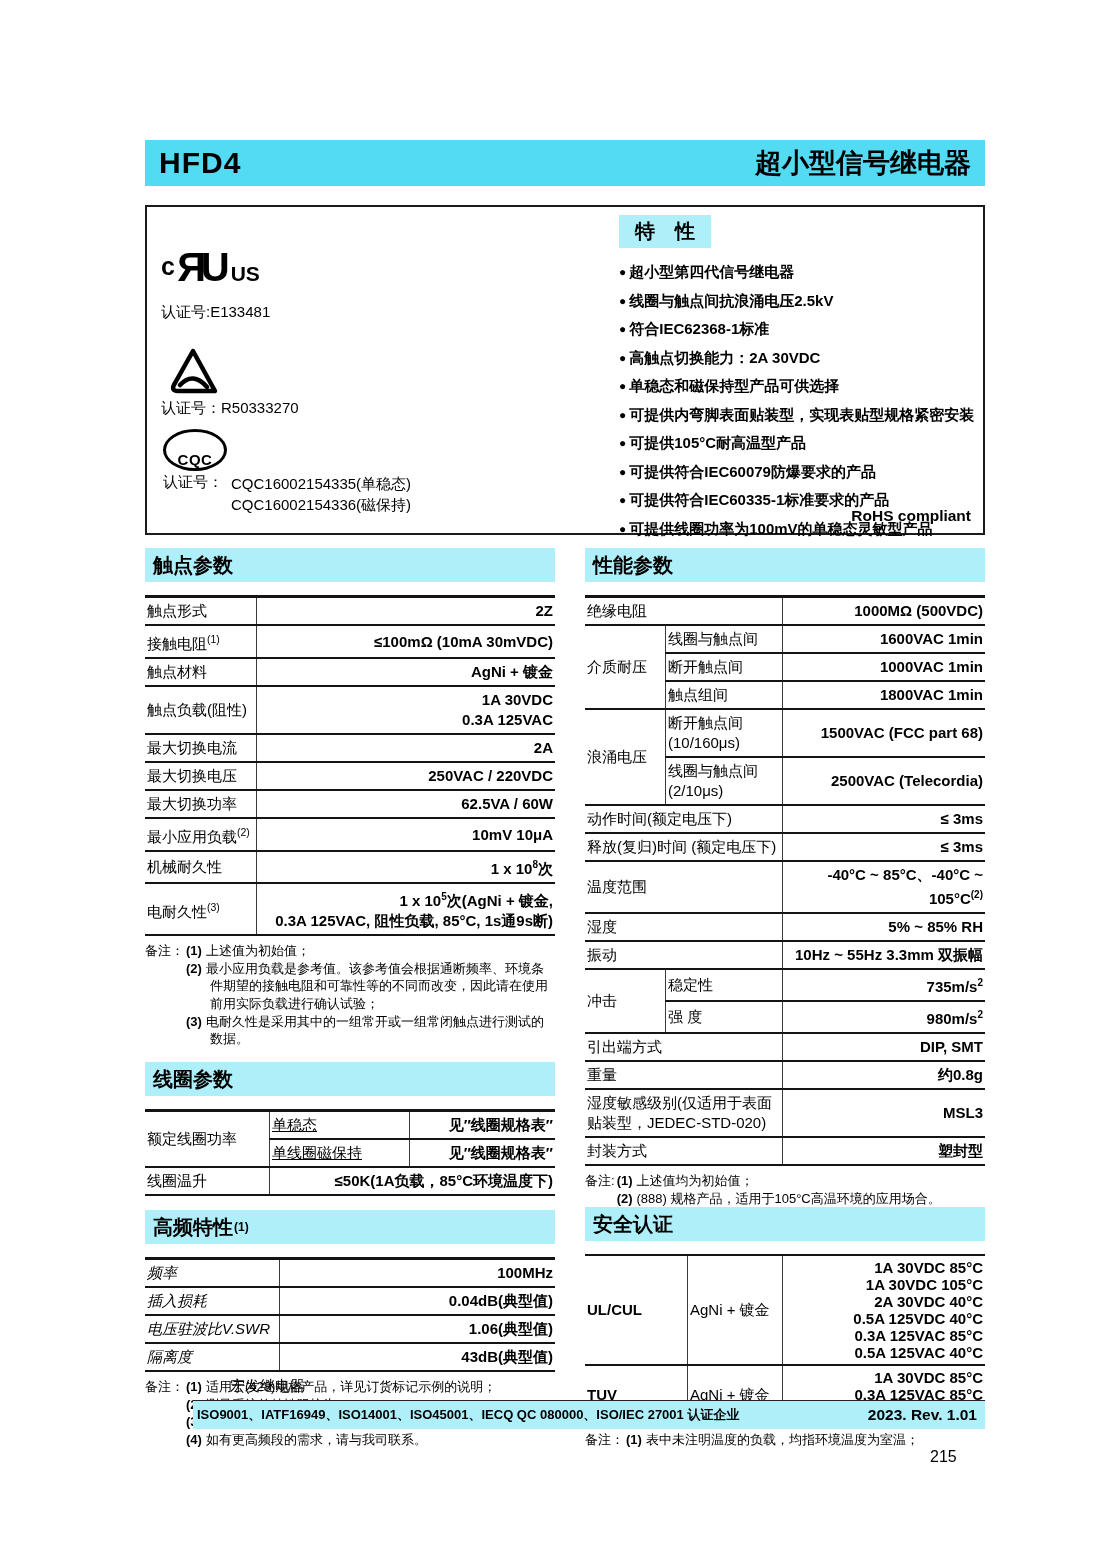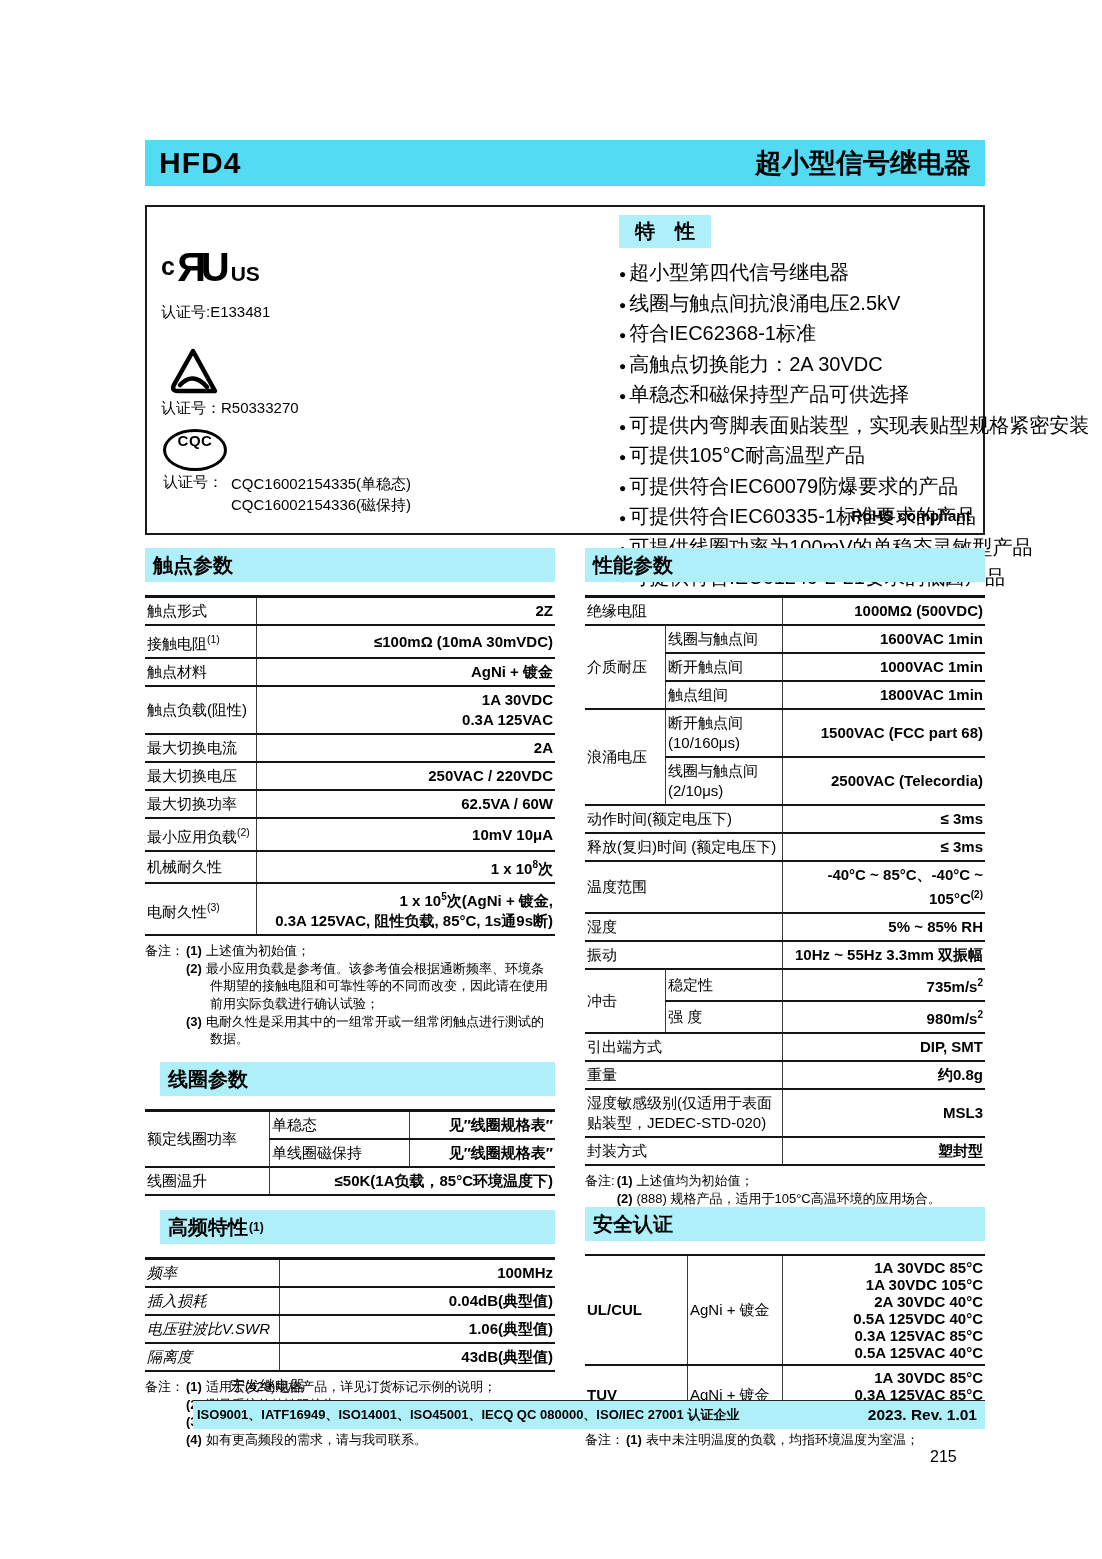--- a/index.html
+++ b/index.html
@@ -15,29 +15,29 @@
   
   .cert-box{position:absolute;left:145px;top:205px;width:840px;height:330px;border:2px solid #1b1b1b;box-sizing:border-box;}
   .ul-mark{position:absolute;left:14px;top:38px;white-space:nowrap;}
   .ul-c{font-size:25px;font-weight:800;vertical-align:6px;}
   .ul-r{display:inline-block;transform:scaleX(-1);font-size:40px;font-weight:800;margin:0 -5px 0 2px;}
   .ul-u{font-size:40px;font-weight:800;letter-spacing:-2px;}
   .ul-us{font-size:21px;font-weight:800;margin-left:3px;}
   .cert-line{position:absolute;font-size:15px;white-space:nowrap;}
   .tuv-logo{position:absolute;left:20px;top:140px;}
   .cqc-logo{position:absolute;left:16px;top:222px;width:58px;height:36px;border:3.5px solid #000;border-radius:50%;
-    display:flex;align-items:flex-start;justify-content:center;font-weight:800;font-size:15px;letter-spacing:.5px;}
+    display:flex;align-items:flex-end;justify-content:center;font-weight:800;font-size:15px;letter-spacing:.5px;}
   .cqc-lines{position:absolute;left:16px;top:266px;display:flex;font-size:15px;}
   .cqc-lines .lab{margin-right:8px;white-space:nowrap;}
   .cqc-lines .nums div{line-height:21px;}
 
   .features{position:absolute;left:472px;top:8px;width:352px;}
   .features-title{display:inline-block;background:#aeeff9;font-weight:bold;font-size:20px;padding:3px 16px;margin-bottom:6px;}
   .features-list{list-style:none;margin:4px 0 0 0;padding:0;}
-  .features-list li{font-size:20px;line-height:28.5px;white-space:nowrap;}
+  .features-list li{font-size:15px;line-height:28.5px;white-space:nowrap;font-weight:bold;}
   .features-list li::before{content:"●";font-size:12px;margin-right:3px;vertical-align:1px;}
   .rohs{position:absolute;right:12px;bottom:8px;font-weight:bold;font-size:15.5px;}
 
   
   .col-left{position:absolute;left:145px;top:548px;width:410px;}
   .col-right{position:absolute;left:585px;top:548px;width:400px;}
 
   .section-bar{height:34px;background:#aeeff9;display:flex;align-items:center;font-size:20px;font-weight:bold;padding:0 8px;box-sizing:border-box;}
   .section-bar sup{font-size:12px;font-weight:bold;margin-left:1px;}
 
@@ -45,35 +45,35 @@
   table.ptable td{border-bottom:2px solid #141414;font-size:15px;line-height:20px;padding:3px 2px;vertical-align:middle;}
   table.ptable tr:last-child td{border-bottom:none;}
   td.lbl{border-right:1.5px solid #3a3a3a;}
   td.sub{border-right:1.5px solid #3a3a3a;padding-left:6px;}
   td.val{text-align:right;font-weight:bold;padding-right:3px;}
   td.val sup{font-size:10px;}
   .lbl sup{font-size:10.5px;}
 
   .contact-table td.lbl{width:107px;}
   .coil-table td.lbl{width:120px;}
-  .coil-table td.sub{width:135px;}
+  .coil-table td.sub{width:135px;text-decoration:underline;}
   .hf-table td.lbl{width:130px;font-style:italic;}
   .perf-table td.lbl{width:76px;}
   .perf-table td.sub{width:112px;}
   .perf-table td.lbl2{border-right:1.5px solid #3a3a3a;}
   .safety-table td.lbl{width:98px;font-weight:bold;}
   .safety-table td.sub{width:90px;font-weight:normal;}
   .safety-table td.val div{line-height:17px;}
 
   .notes{margin-top:6px;display:flex;font-size:13px;line-height:1.36;}
   .notes .nlabel{white-space:nowrap;margin-right:2px;}
   .note-item{padding-left:24px;text-indent:-24px;}
   .note-item b{margin-right:4px;}
 
-  .mt14{margin-top:14px;margin-left:15px;}
+  .mt14{margin-top:14px;}
   .mt10{margin-top:0;}
 
   
   .company{position:absolute;left:230px;top:1377px;font-size:15px;}
   .footer-bar{position:absolute;left:193px;top:1400px;width:792px;height:29px;background:#aeeff9;border-top:1.5px solid #222;
     box-sizing:border-box;display:flex;justify-content:space-between;align-items:center;padding:0 8px 0 4px;}
   .footer-bar .iso{font-size:13px;font-weight:bold;}
   .footer-bar .rev{font-size:15.5px;font-weight:bold;}
   .page-num{position:absolute;left:930px;top:1448px;font-size:16px;}
 </style>

